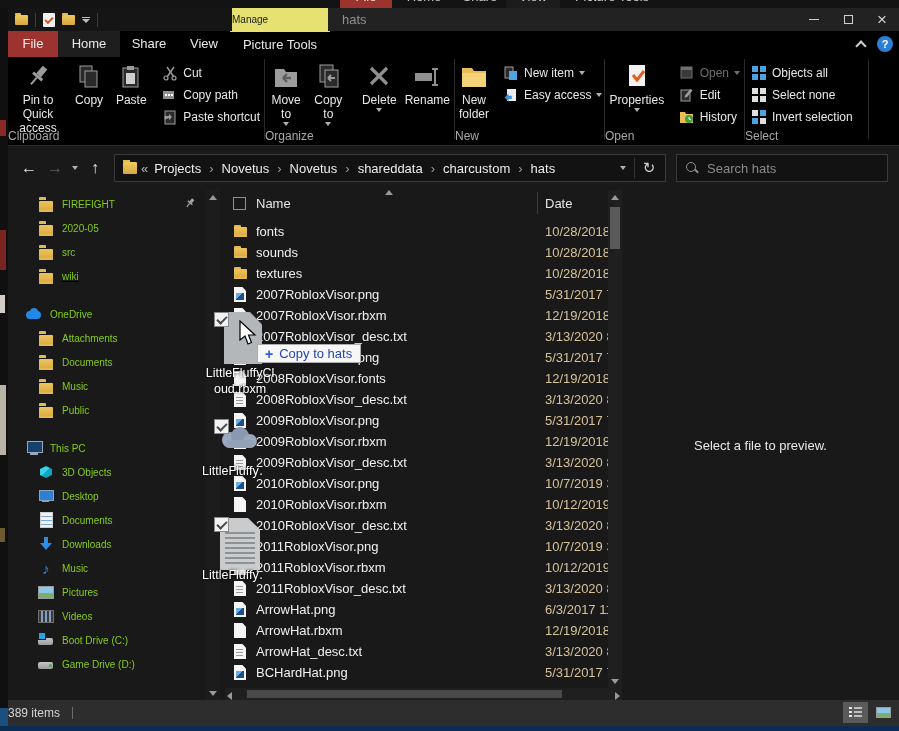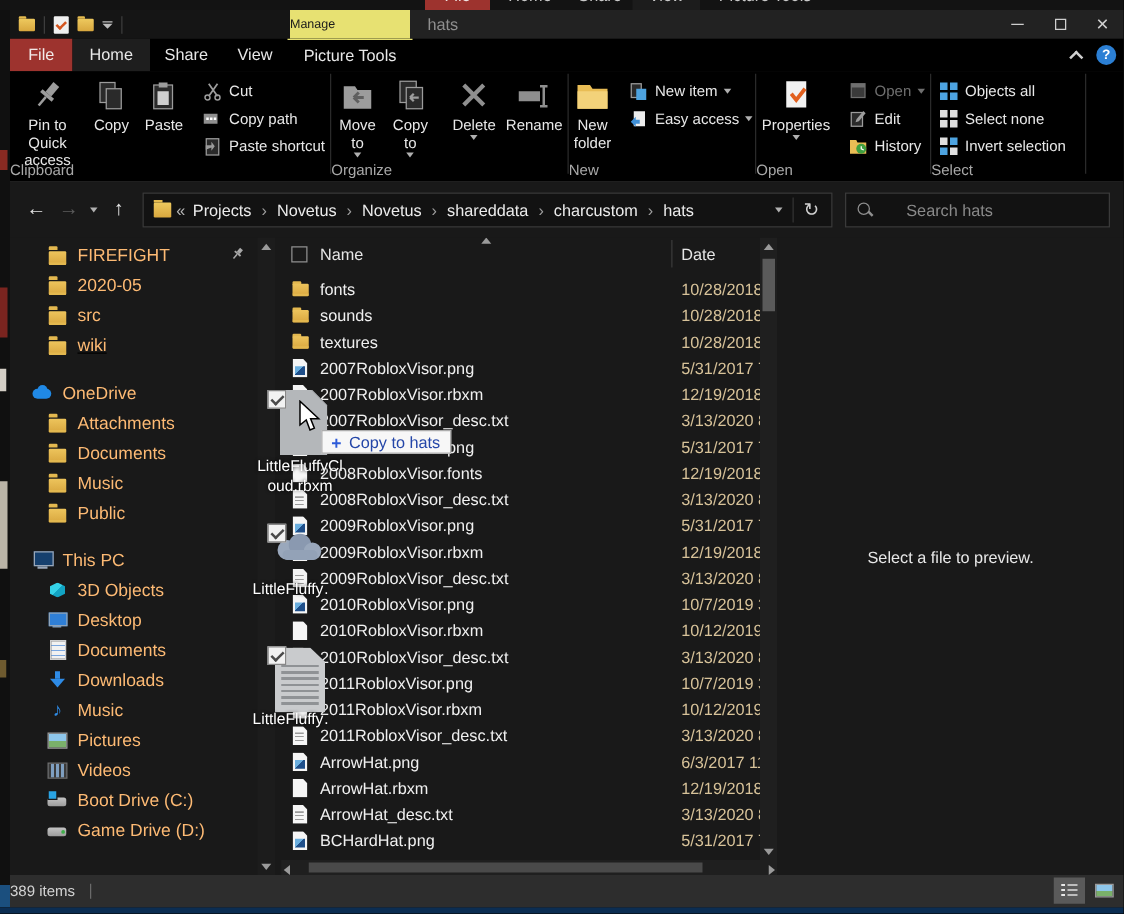--- a/index.html
+++ b/index.html
@@ -89,33 +89,33 @@
   .addressbox{position:absolute;left:106px;top:8px;width:552px;height:28px;background:#121212;border:1px solid #3a3a3a;display:flex;align-items:center;padding:0 4px}
   .addr-folder{width:14px;height:12px;background:linear-gradient(#eec95e,#d8a73e);margin:0 4px 0 4px;border-radius:1px;position:relative}
   .addr-folder::before{content:"";position:absolute;left:0;top:-2px;width:7px;height:2px;background:#e5bb4f}
   .addr-guill{color:#b5b5b5;font-size:13px;margin-right:6px}
   .crumbs{display:flex;align-items:center;flex:1;overflow:hidden}
   .crumb{font-size:13px;color:#ececec;white-space:nowrap}
   .crumb + .crumb::before{content:"\203A";color:#9d9d9d;margin:0 8px;font-size:13px}
   .addr-caret{margin:0 8px}
   .addr-sep{width:1px;height:20px;background:#333;margin-right:2px}
   .refreshbtn{width:24px;text-align:center;color:#cfcfcf;font-size:15px}
-  .searchbox{position:absolute;left:668px;top:8px;width:212px;height:28px;background:#121212;border:1px solid #3a3a3a;display:flex;align-items:center;padding:0 8px;gap:26px}
+  .searchbox{position:absolute;left:668px;top:8px;width:212px;height:28px;background:#121212;border:1px solid #3a3a3a;display:flex;align-items:center;padding:0 8px;gap:8px}
   .search-glyph{width:14px;height:14px;position:relative;flex:0 0 14px}
   .search-glyph::before{content:"";position:absolute;left:1px;top:1px;width:8px;height:8px;border:1.5px solid #8f8f8f;border-radius:50%}
   .search-glyph::after{content:"";position:absolute;left:9px;top:9px;width:5px;height:1.5px;background:#8f8f8f;transform:rotate(45deg)}
   .search-ph{font-size:13px;color:#8a8a8a}
 
   
   .content{position:relative;flex:1;background:#191919;overflow:hidden}
 
   
   .sidebar{position:absolute;left:0;top:0;width:198px;bottom:0;overflow:hidden;padding-top:2px}
   .srow{display:flex;align-items:center;height:24px;position:relative}
-  .srow .slab{font-size:14px;color:#fdba74;margin-left:8px;white-space:nowrap}
+  .srow .slab{font-size:10px;color:#84cc16;margin-left:8px;white-space:nowrap}
   .sicon{width:16px;height:16px;flex:0 0 16px;position:relative;display:flex;align-items:center;justify-content:center}
   .row-pin{position:absolute;right:10px;top:5px}
   .i-folder{align-items:flex-end}
   .i-folder::after{content:"";width:14px;height:11px;background:linear-gradient(#edc45c,#d9a73f);border-radius:1px;box-shadow:0 -2px 0 -0px #e3b84f inset;position:relative}
   .i-folder::before{content:"";position:absolute;left:1px;top:1px;width:7px;height:3px;background:#e3b84f;border-radius:1px 1px 0 0}
   .i-onedrive::after{content:"";width:15px;height:8px;background:#2089e5;border-radius:8px;position:absolute;bottom:3px;left:0}
   .i-onedrive::before{content:"";width:8px;height:8px;background:#2089e5;border-radius:50%;position:absolute;top:2px;left:4px}
   .i-pc::after{content:"";width:14px;height:10px;border:1px solid #9aa7b8;background:#16406e;position:absolute;top:1px;left:1px}
   .i-pc::before{content:"";width:8px;height:2px;background:#9aa7b8;position:absolute;bottom:1px;left:4px}
   .i-desktop::after{content:"";width:13px;height:9px;border:1px solid #8fa3b8;background:#2f7fd6;position:absolute;top:2px;left:1px}

